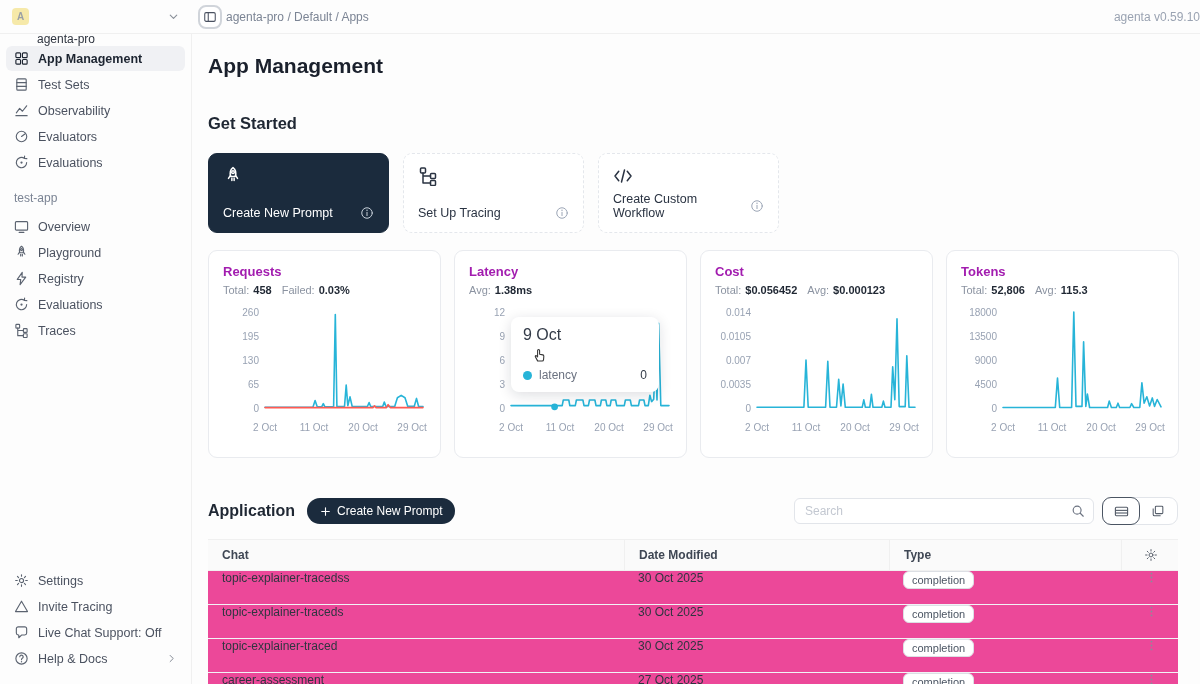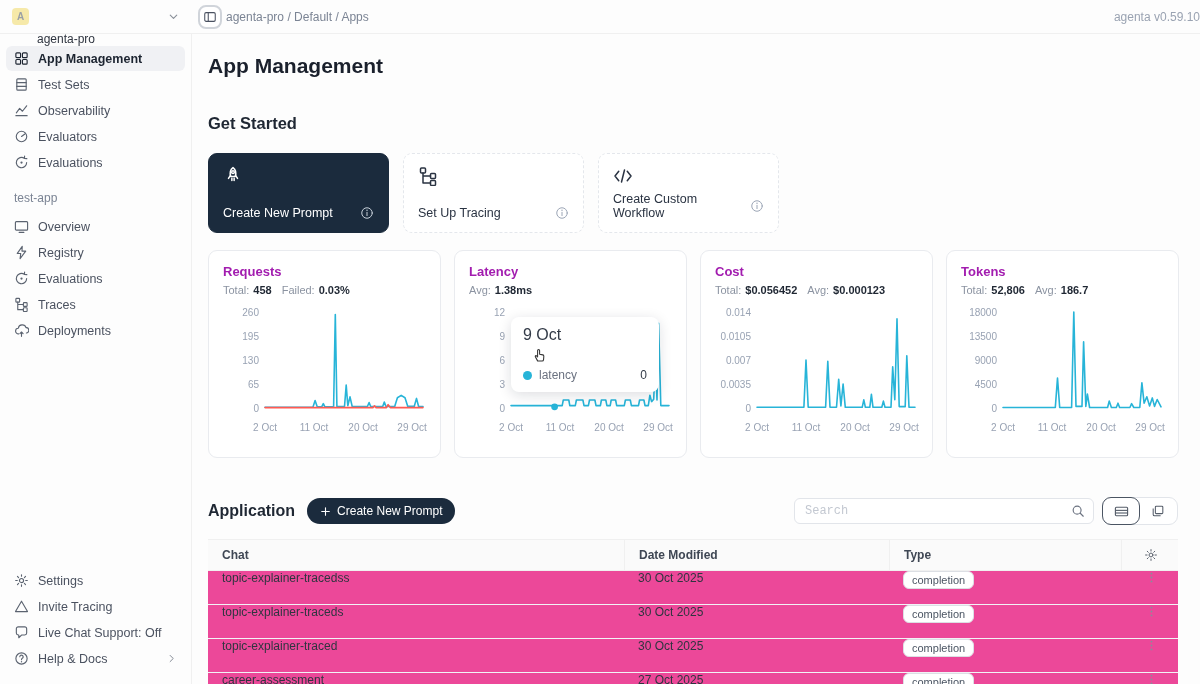--- a/index.html
+++ b/index.html
@@ -70,21 +70,21 @@
   
   .app-header{display:flex;align-items:center;margin-top:39px;}
   .app-title{font-size:16px;font-weight:600;color:#1f2733;}
   .create-btn{margin-left:12px;height:26px;padding:0 13px;border-radius:13px;background:#1b2b3d;color:#fff;
               font-size:12px;border:none;display:flex;align-items:center;gap:6px;cursor:pointer;
               font-family:"Liberation Sans",sans-serif;}
   .search-wrap{margin-left:auto;display:flex;align-items:center;gap:8px;}
   .search-box{width:300px;height:26px;border:1px solid #e2e5ea;border-radius:6px;display:flex;align-items:center;
               padding:0 8px;background:#fff;box-sizing:border-box;}
   .search-input{border:none;outline:none;flex:1;font-size:12px;color:#333;background:transparent;
-                font-family:Liberation Mono, monospace;}
+                font-family:Liberation Sans, sans-serif;}
   .search-input::placeholder{color:#c3c8d1;}
   .search-icon{color:#6b7280;display:flex;flex:none;}
   .view-toggle{display:flex;align-items:center;border:1px solid #e2e5ea;border-radius:9px;height:26px;background:#fff;}
   .vt-btn{width:38px;height:26px;display:flex;align-items:center;justify-content:center;color:#555d69;
           background:transparent;border:none;cursor:pointer;box-sizing:border-box;}
   .vt-btn.selected{border:1.5px solid #4b5563;border-radius:9px;height:28px;margin:-1px;background:#fff;}
 
   
   .table{margin-top:14px;}
   .thead{display:flex;background:#fafafa;border-top:1px solid #f0f0f0;border-bottom:1px solid #f0f0f0;
@@ -187,20 +187,31 @@
             <svg width="15" height="15" viewBox="0 0 16 16" fill="none" stroke="currentColor" stroke-width="1.2" stroke-linecap="round" stroke-linejoin="round">
               <rect x="1.5" y="2.8" width="13" height="9" rx="1"></rect>
               <line x1="5.5" y1="14.3" x2="10.5" y2="14.3"></line>
             </svg>
           </span>
     <span class="side-label">Overview</span>
   </div>
         <div class="side-item">
     <span class="side-icon">
             <svg width="15" height="15" viewBox="0 0 16 16" fill="none" stroke="currentColor" stroke-width="1.2" stroke-linecap="round" stroke-linejoin="round">
+              <path d="M8 1.3 C10 2.8 10.7 5.4 9.9 8.3 L6.1 8.3 C5.3 5.4 6 2.8 8 1.3 Z"></path>
+              <circle cx="8" cy="4.9" r="1.05"></circle>
+              <path d="M6.1 7.3 L4.4 9.9 M9.9 7.3 L11.6 9.9"></path>
+              <path d="M7.1 9.8 L7.1 11.6 M8.9 9.8 L8.9 11.6"></path>
+            </svg>
+          </span>
+    <span class="side-label">Playground</span>
+  </div>
+        <div class="side-item">
+    <span class="side-icon">
+            <svg width="15" height="15" viewBox="0 0 16 16" fill="none" stroke="currentColor" stroke-width="1.2" stroke-linecap="round" stroke-linejoin="round">
               <path d="M8.8 1.5 L3.5 9 H7.2 L6.5 14.5 L12.5 6.5 H8.5 Z"></path>
             </svg>
           </span>
     <span class="side-label">Registry</span>
   </div>
         <div class="side-item">
     <span class="side-icon">
             <svg width="15" height="15" viewBox="0 0 16 16" fill="none" stroke="currentColor" stroke-width="1.2" stroke-linecap="round" stroke-linejoin="round">
               <path d="M13.5 8 a5.5 5.5 0 1 1 -2.4-4.5"></path>
               <polyline points="11.3,1.1 11.1,3.7 13.7,3.9"></polyline>
@@ -212,29 +223,20 @@
         <div class="side-item">
     <span class="side-icon">
             <svg width="15" height="15" viewBox="0 0 16 16" fill="none" stroke="currentColor" stroke-width="1.2" stroke-linecap="round" stroke-linejoin="round">
               <rect x="2" y="1.5" width="4" height="4" rx="0.8"></rect>
               <rect x="10" y="6" width="4" height="4" rx="0.8"></rect>
               <rect x="10" y="11.5" width="4" height="4" rx="0.8"></rect>
               <path d="M4 5.5 V8 H10 M4 8 V13.5 H10"></path>
             </svg>
           </span>
     <span class="side-label">Traces</span>
-  </div>
-        <div class="side-item">
-    <span class="side-icon">
-            <svg width="15" height="15" viewBox="0 0 16 16" fill="none" stroke="currentColor" stroke-width="1.2" stroke-linecap="round" stroke-linejoin="round">
-              <path d="M4.8 11.6 a3 3 0 0 1 -0.2-6 a4.2 4.2 0 0 1 8.2-0.6 a2.8 2.8 0 0 1 0.4 5.6"></path>
-              <path d="M8 14.2 V9.8 M6.3 11.3 L8 9.6 L9.7 11.3"></path>
-            </svg>
-          </span>
-    <span class="side-label">Deployments</span>
   </div>
       </div>
     <div class="side-footer" id="sidebar-footer">
         <div class="side-item">
     <span class="side-icon">
             <svg width="15" height="15" viewBox="0 0 16 16" fill="none" stroke="currentColor" stroke-width="1.2" stroke-linecap="round" stroke-linejoin="round">
               <circle cx="8" cy="8" r="2.2"></circle>
               <path d="M8 1.8 V3.5 M8 12.5 V14.2 M1.8 8 H3.5 M12.5 8 H14.2 M3.7 3.7 L4.9 4.9 M11.1 11.1 L12.3 12.3 M12.3 3.7 L11.1 4.9 M4.9 11.1 L3.7 12.3"></path>
             </svg>
           </span>
@@ -414,21 +416,21 @@
             <text x="189.1" y="127" text-anchor="middle" class="tick">29 Oct</text>
             <path d="M42.0 103.3 L88.9 103.3 L91.0 56.0 L93.2 103.3 L110.6 103.3 L112.8 57.4 L115.0 103.3 L121.5 103.3 L123.7 75.2 L125.9 101.9 L128.1 80.0 L130.3 103.3 L147.2 103.3 L148.8 95.8 L150.4 103.3 L154.8 103.3 L156.4 90.3 L158.0 103.3 L166.8 103.3 L168.4 97.1 L170.0 103.3 L176.0 103.3 L177.7 62.9 L179.8 95.8 L182.0 14.9 L184.2 102.6 L190.2 102.6 L191.8 51.9 L194.0 103.3 L200.0 103.3" fill="none" stroke="#27b4d8" stroke-width="1.6" stroke-linejoin="round" stroke-linecap="round"></path>
           </svg>
   </div>
         <div class="chart-card">
     <div class="chart-title">Tokens</div>
     <div class="chart-stats">
             <span>Total:</span>
             <span class="stat-value">52,806</span>
             <span>Avg:</span>
-            <span class="stat-value">186.7</span>
+            <span class="stat-value">115.3</span>
           </div>
     <svg class="chart-svg" viewBox="0 0 205 134">
             <text x="36" y="107.5" text-anchor="end" class="tick">0</text>
             <text x="36" y="83.5" text-anchor="end" class="tick">4500</text>
             <text x="36" y="59.5" text-anchor="end" class="tick">9000</text>
             <text x="36" y="35.5" text-anchor="end" class="tick">13500</text>
             <text x="36" y="11.5" text-anchor="end" class="tick">18000</text>
             <text x="42.0" y="127" text-anchor="middle" class="tick">2 Oct</text>
             <text x="91.0" y="127" text-anchor="middle" class="tick">11 Oct</text>
             <text x="140.1" y="127" text-anchor="middle" class="tick">20 Oct</text>

